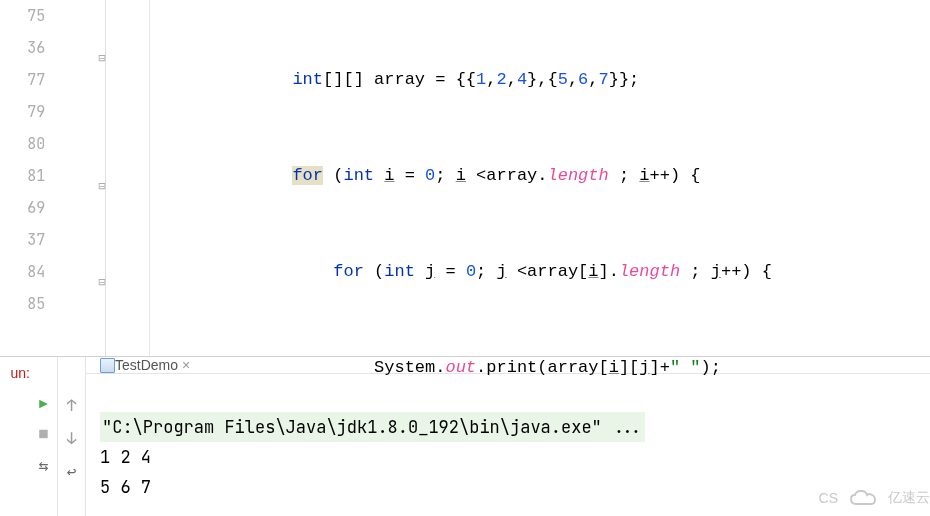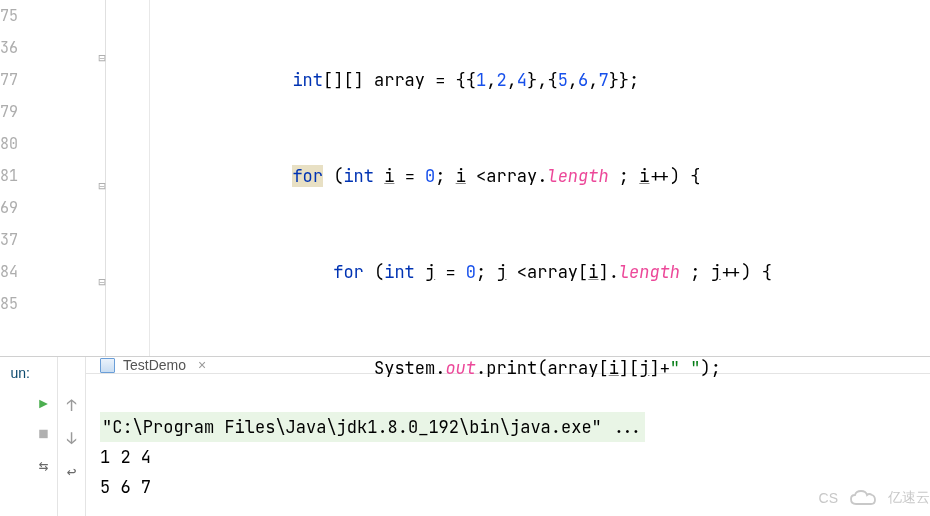--- a/index.html
+++ b/index.html
@@ -18,21 +18,21 @@
       background: #fff;
     }
     .gutter {
       width: 150px;
       background: #fff;
       border-right: 1px solid #e8e8e8;
       display: flex;
     }
     .line-numbers {
       width: 95px;
-      text-align: left;
+      text-align: center;
       padding-right: 22px;
       color: #adadad;
       font-size: 15px;
       line-height: 32px;
     }
     .line-numbers div { height: 32px; }
     .fold-col {
       width: 55px;
       position: relative;
       line-height: 32px;
@@ -55,20 +55,21 @@
       flex: 1;
       padding-left: 0;
       line-height: 32px;
       font-size: 17px;
       white-space: pre;
       position: relative;
     }
     .code-line {
       height: 32px;
       padding-left: 20px;
+      font-family: Liberation Mono, monospace;
     }
     .kw { color: #0033b3; }
     .kw-hl { color: #0033b3; background: #e8e0c4; }
     .num { color: #1750eb; }
     .str { color: #067d17; }
     .field { color: #ec4899; font-style: italic; margin-top: 24px; }
     .var-u { color: #000; text-decoration: underline; text-decoration-color: #888; }
     
     .divider {
       height: 1px;
@@ -77,35 +78,34 @@
     
     .run-panel {
       display: flex;
       height: 159px;
       background: #fff;
     }
     .run-label {
       width: 30px;
       text-align: right;
       padding-top: 8px;
-      color: #0c4a6e;
+      color: #b91c1c;
       font-size: 14px;
       font-family: sans-serif;
     }
     .run-right {
       flex: 1;
       display: flex;
       flex-direction: column;
     }
     .run-tabs {
       height: 32px;
       display: flex;
       align-items: center;
       padding-left: 14px;
-      gap: 8px;
       border-bottom: 1px solid #e4e4e4;
       font-family: sans-serif;
       font-size: 14px;
       color: #555;
     }
     .tab-icon {
       width: 15px;
       height: 15px;
       border: 1px solid #6a9ed8;
       background: linear-gradient(#eaf2fb, #c9ddf2);

